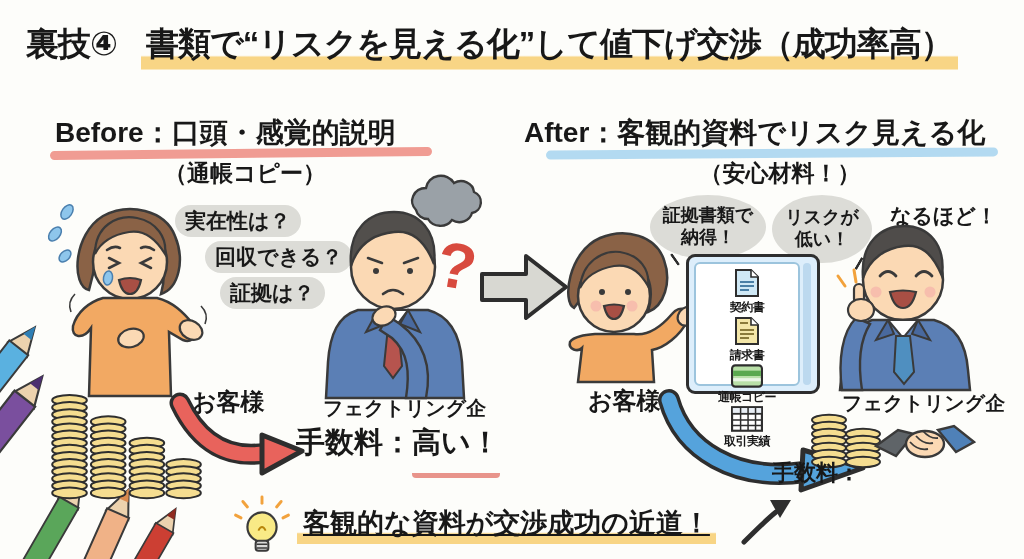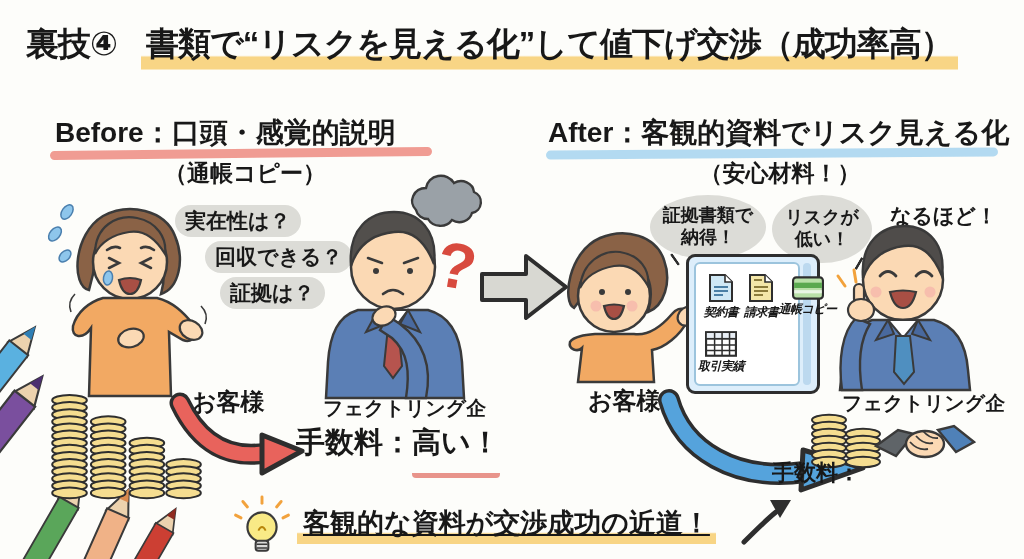--- a/index.html
+++ b/index.html
@@ -46,21 +46,21 @@
   .footer-msg{font-size:27px;font-weight:800;color:#181818;
     padding:0 6px 4px 6px;
     background:linear-gradient(to bottom,transparent 68%,var(--highlight_yellow) 72%,var(--highlight_yellow) 97%,transparent 98%);text-decoration:underline;}
 
   
   .folder{width:128px;height:134px;background:#ddeefb;border:3px solid #2e2e2e;border-radius:9px;}
   .folder::before{content:"";position:absolute;right:6px;top:6px;bottom:6px;width:8px;
                   background:#bcd9ef;border-radius:4px;}
   .folder-sheet{position:absolute;left:5px;top:5px;right:17px;bottom:5px;
                 background:#ffffff;border:2px solid #9cc4dd;border-radius:6px;
-                display:grid;grid-template-columns:1fr 1fr 1fr;padding:4px 2px;font-style:italic;}
+                display:grid;grid-template-columns:1fr;padding:4px 2px;}
   .doc-item{display:flex;flex-direction:column;align-items:center;justify-content:center;gap:1px;}
   .doc-label{font-size:12px;font-weight:800;letter-spacing:-.5px;white-space:nowrap;color:#181818;}
 
   svg{display:block;overflow:visible;}
 </style>
 </head>
 <body>
 
 <div id="canvas">
 
@@ -211,21 +211,21 @@
 
   <div class="abs fee" style="left:296px;top:423px;font-size:29px">
     <span>手数料：</span>
     <span class="u-red">高い！</span>
   </div>
 
   <svg class="abs" style="left:476px;top:246px" width="96" height="82" viewBox="0 0 96 82">
     <polygon points="6,28 50,28 50,10 90,41 50,72 50,54 6,54" style="fill:var(--arrow_gray)" stroke="#2e2e2e" stroke-width="4" stroke-linejoin="round"></polygon>
   </svg>
 
-  <div class="abs heading nowrap" style="left:548px;top:114px">After：客観的資料でリスク見える化</div>
+  <div class="abs heading nowrap" style="left:524px;top:114px">After：客観的資料でリスク見える化</div>
   <div class="abs brush brush-blue" style="left:546px;top:149px;width:452px"></div>
   <div class="abs subheading" style="left:640px;top:158px;width:280px">（安心材料！）</div>
 
   <div class="abs bubble" style="left:650px;top:195px;width:116px;height:64px">
     <span>証拠書類で</span>
     <span>納得！</span>
   </div>
   <div class="abs bubble" style="left:772px;top:195px;width:100px;height:68px">
     <span>リスクが</span>
     <span>低い！</span>

